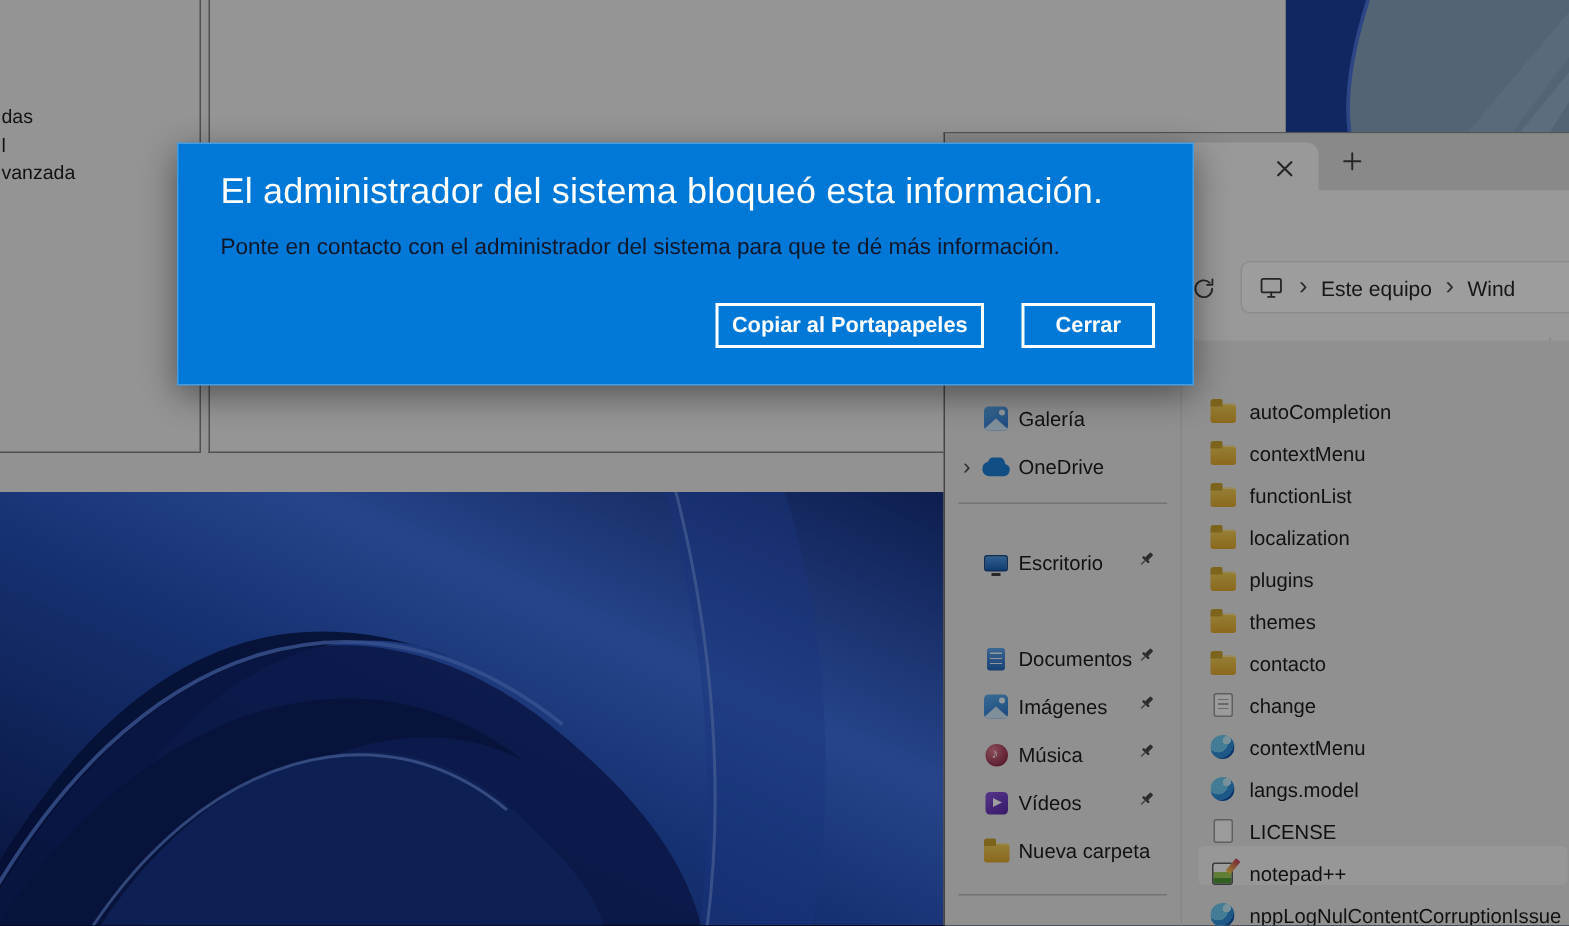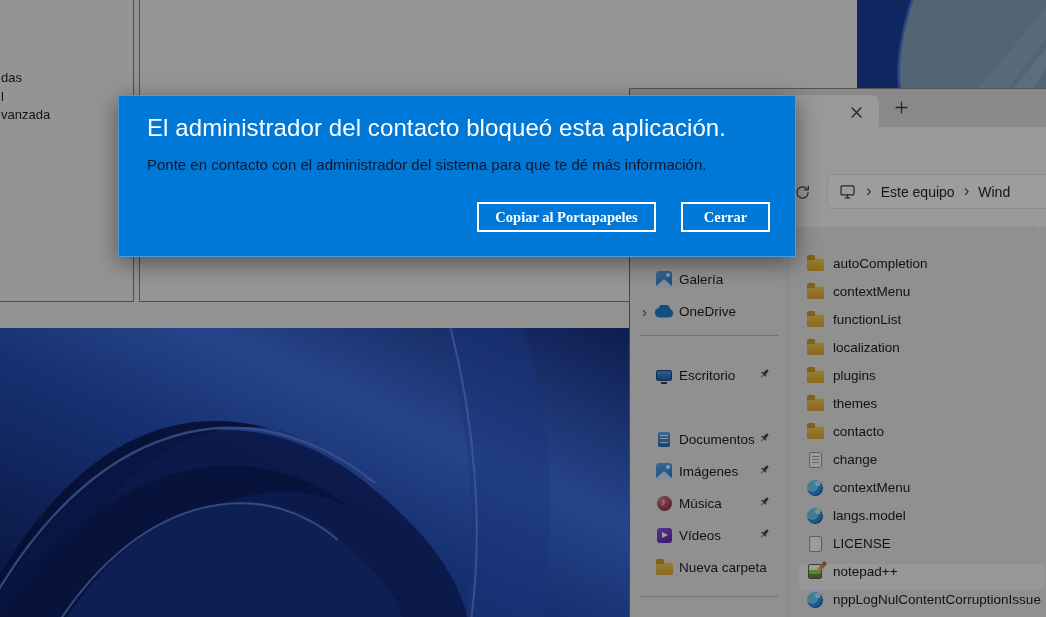--- a/index.html
+++ b/index.html
@@ -49,21 +49,21 @@
   
   .nav-item{position:absolute;left:5px;width:149px;height:26px;display:flex;align-items:center;
     border-radius:4px;}
   .nav-chev{width:19px;font-size:15px;color:#4a4a4a;text-align:center;flex:0 0 19px;}
   .nav-ic{width:20px;flex:0 0 20px;display:flex;align-items:center;justify-content:center;}
   .nav-label{font-size:13.5px;color:#1c1c1c;margin-left:5px;flex:1;white-space:nowrap;overflow:hidden;}
   .nav-pin{flex:0 0 16px;margin-right:10px;}
   .nav-sep{position:absolute;left:9px;width:139px;height:1px;background:#b8b8b8;}
 
   
-  .file-row{position:absolute;left:169px;width:246px;height:26px;display:flex;align-items:flex-start;
+  .file-row{position:absolute;left:169px;width:246px;height:26px;display:flex;align-items:flex-end;
     gap:9px;padding-left:7px;border-radius:4px;}
   .file-row.sel{background:#f4f4f4;}
   .fic{width:18px;flex:0 0 18px;display:flex;align-items:center;justify-content:center;}
   .fname{font-size:13.5px;color:#1c1c1c;white-space:nowrap;overflow:hidden;}
 
   
   .ic-folder{width:17px;height:13px;margin-top:2px;background:linear-gradient(180deg,#f2cf5a,#dfa92f);
     border-radius:2px;position:relative;box-shadow:inset 0 1px 0 rgba(255,255,255,.4);}
   .ic-folder::before{content:"";position:absolute;top:-3px;left:0;width:8px;height:5px;
     border-radius:2px 1px 0 0;background:#caa22e;}
@@ -101,21 +101,21 @@
 
   
   .dim{position:absolute;inset:0;background:rgba(0,0,0,0.38);z-index:50;pointer-events:none;}
   .smartscreen{position:absolute;left:118px;top:95px;width:678px;height:162px;z-index:60;
     background:#0078d7;border:1px solid rgba(255,255,255,.28);box-shadow:0 6px 22px rgba(0,0,0,.45);}
   .ss-title{position:absolute;left:28px;top:18px;font-size:24px;font-weight:300;color:#fff;
     white-space:nowrap;letter-spacing:.1px;}
   .ss-sub{position:absolute;left:28px;top:60px;font-size:15px;color:#0f172a;white-space:nowrap;}
   .ss-buttons{position:absolute;right:25px;bottom:24px;display:flex;gap:25px;}
   .ss-btn{height:30px;border:2px solid #fff;background:transparent;color:#fff;font-size:14.5px;
-    font-weight:600;display:flex;align-items:center;justify-content:center;white-space:nowrap;font-family:Liberation Serif, serif;}
+    font-weight:600;display:flex;align-items:center;justify-content:center;white-space:nowrap;}
   .ss-btn.copy{width:179px;}
   .ss-btn.close{width:89px;}
 </style>
 </head>
 <body>
 
 <div id="stage">
 
   <svg class="wp-bl" viewBox="0 0 629 289" preserveAspectRatio="none">
     <defs>
@@ -409,21 +409,21 @@
             <span class="ic-npp"></span>
           </span>
         <span class="fname">notepad++</span>
       </div>
     </div>
   </div>
 
   <div class="dim"></div>
 
   <div class="smartscreen">
-    <div class="ss-title">El administrador del contacto bloqueó esta aplicación.</div>
+    <div class="ss-title">El administrador del sistema bloqueó esta información.</div>
     <div class="ss-sub">Ponte en contacto con el administrador del sistema para que te dé más información.</div>
     <div class="ss-buttons">
       <button class="ss-btn copy">Copiar al Portapapeles</button>
       <button class="ss-btn close">Cerrar</button>
     </div>
   </div>
 
 </div>
 
 </body></html>

